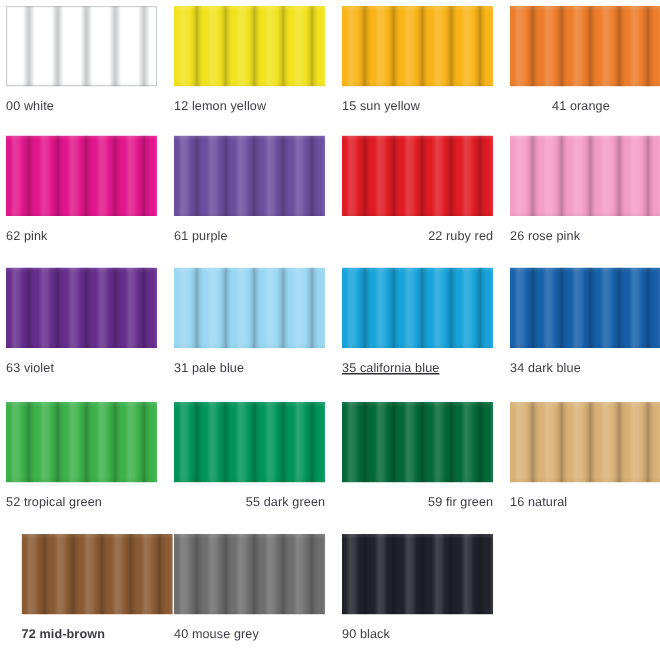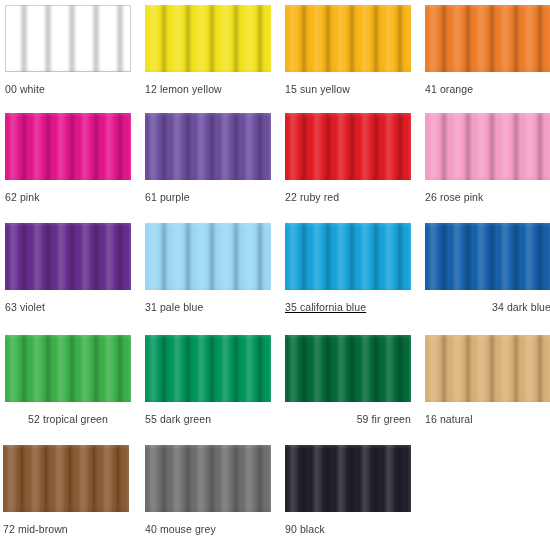--- a/index.html
+++ b/index.html
@@ -129,21 +129,21 @@
         <div class="chip-edge"></div>
       </div>
       <div class="swatch-label" style="color: rgb(60, 60, 70);">15 sun yellow</div>
     </div>
     <div class="swatch-cell" style="left: 425px; top: 5px;">
       <div class="swatch-chip">
         <div class="chip-base" style="background: rgb(237, 125, 43);"></div>
         <div class="chip-flutes"></div>
         <div class="chip-edge"></div>
       </div>
-      <div class="swatch-label" style="color: rgb(60, 60, 70);">41 orange</div>
+      <div class="swatch-label" style="color: rgb(60, 60, 70); margin-left: 35px;">41 orange</div>
     </div>
     <div class="swatch-cell" style="left: 5px; top: 113px;">
       <div class="swatch-chip">
         <div class="chip-base" style="background: rgb(226, 22, 140);"></div>
         <div class="chip-flutes"></div>
         <div class="chip-edge"></div>
       </div>
       <div class="swatch-label" style="color: rgb(60, 60, 70);">62 pink</div>
     </div>
     <div class="swatch-cell" style="left: 145px; top: 113px;">
@@ -153,21 +153,21 @@
         <div class="chip-edge"></div>
       </div>
       <div class="swatch-label" style="color: rgb(60, 60, 70);">61 purple</div>
     </div>
     <div class="swatch-cell" style="left: 285px; top: 113px;">
       <div class="swatch-chip">
         <div class="chip-base" style="background: rgb(224, 27, 36);"></div>
         <div class="chip-flutes"></div>
         <div class="chip-edge"></div>
       </div>
-      <div class="swatch-label" style="color: rgb(60, 60, 70);">22 ruby red</div>
+      <div class="swatch-label" style="color: rgb(60, 60, 70); text-align: right;">22 ruby red</div>
     </div>
     <div class="swatch-cell" style="left: 425px; top: 113px;">
       <div class="swatch-chip">
         <div class="chip-base" style="background: rgb(244, 158, 196);"></div>
         <div class="chip-flutes"></div>
         <div class="chip-edge"></div>
       </div>
       <div class="swatch-label" style="color: rgb(60, 60, 70);">26 rose pink</div>
     </div>
     <div class="swatch-cell" style="left: 5px; top: 223px;">
@@ -193,55 +193,55 @@
         <div class="chip-edge"></div>
       </div>
       <div class="swatch-label" style="color: rgb(60, 60, 70);">35 california blue</div>
     </div>
     <div class="swatch-cell" style="left: 425px; top: 223px;">
       <div class="swatch-chip">
         <div class="chip-base" style="background: rgb(22, 96, 170);"></div>
         <div class="chip-flutes"></div>
         <div class="chip-edge"></div>
       </div>
-      <div class="swatch-label" style="color: rgb(60, 60, 70); text-align: right;">34 dark blue</div>
+      <div class="swatch-label" style="color: rgb(60, 60, 70);">34 dark blue</div>
     </div>
     <div class="swatch-cell" style="left: 5px; top: 335px;">
       <div class="swatch-chip">
         <div class="chip-base" style="background: rgb(60, 177, 74);"></div>
         <div class="chip-flutes"></div>
         <div class="chip-edge"></div>
       </div>
-      <div class="swatch-label" style="color: rgb(60, 60, 70); text-align: center;">52 tropical green</div>
+      <div class="swatch-label" style="color: rgb(60, 60, 70);">52 tropical green</div>
     </div>
     <div class="swatch-cell" style="left: 145px; top: 335px;">
       <div class="swatch-chip">
         <div class="chip-base" style="background: rgb(0, 148, 90);"></div>
         <div class="chip-flutes"></div>
         <div class="chip-edge"></div>
       </div>
-      <div class="swatch-label" style="color: rgb(60, 60, 70);">55 dark green</div>
+      <div class="swatch-label" style="color: rgb(60, 60, 70); text-align: right;">55 dark green</div>
     </div>
     <div class="swatch-cell" style="left: 285px; top: 335px;">
       <div class="swatch-chip">
         <div class="chip-base" style="background: rgb(4, 105, 56);"></div>
         <div class="chip-flutes"></div>
         <div class="chip-edge"></div>
       </div>
       <div class="swatch-label" style="color: rgb(60, 60, 70); text-align: right;">59 fir green</div>
     </div>
     <div class="swatch-cell" style="left: 425px; top: 335px;">
       <div class="swatch-chip">
         <div class="chip-base" style="background: rgb(217, 177, 119);"></div>
         <div class="chip-flutes"></div>
         <div class="chip-edge"></div>
       </div>
       <div class="swatch-label" style="color: rgb(60, 60, 70);">16 natural</div>
     </div>
-    <div class="swatch-cell" style="left: 3px; top: 445px;">
+    <div class="swatch-cell" style="left: 18px; top: 445px; font-weight: bold;">
       <div class="swatch-chip">
         <div class="chip-base" style="background: rgb(138, 90, 51);"></div>
         <div class="chip-flutes"></div>
         <div class="chip-edge"></div>
       </div>
       <div class="swatch-label" style="color: rgb(60, 60, 70);">72 mid-brown</div>
     </div>
     <div class="swatch-cell" style="left: 145px; top: 445px;">
       <div class="swatch-chip">
         <div class="chip-base" style="background: rgb(110, 110, 110);"></div>

